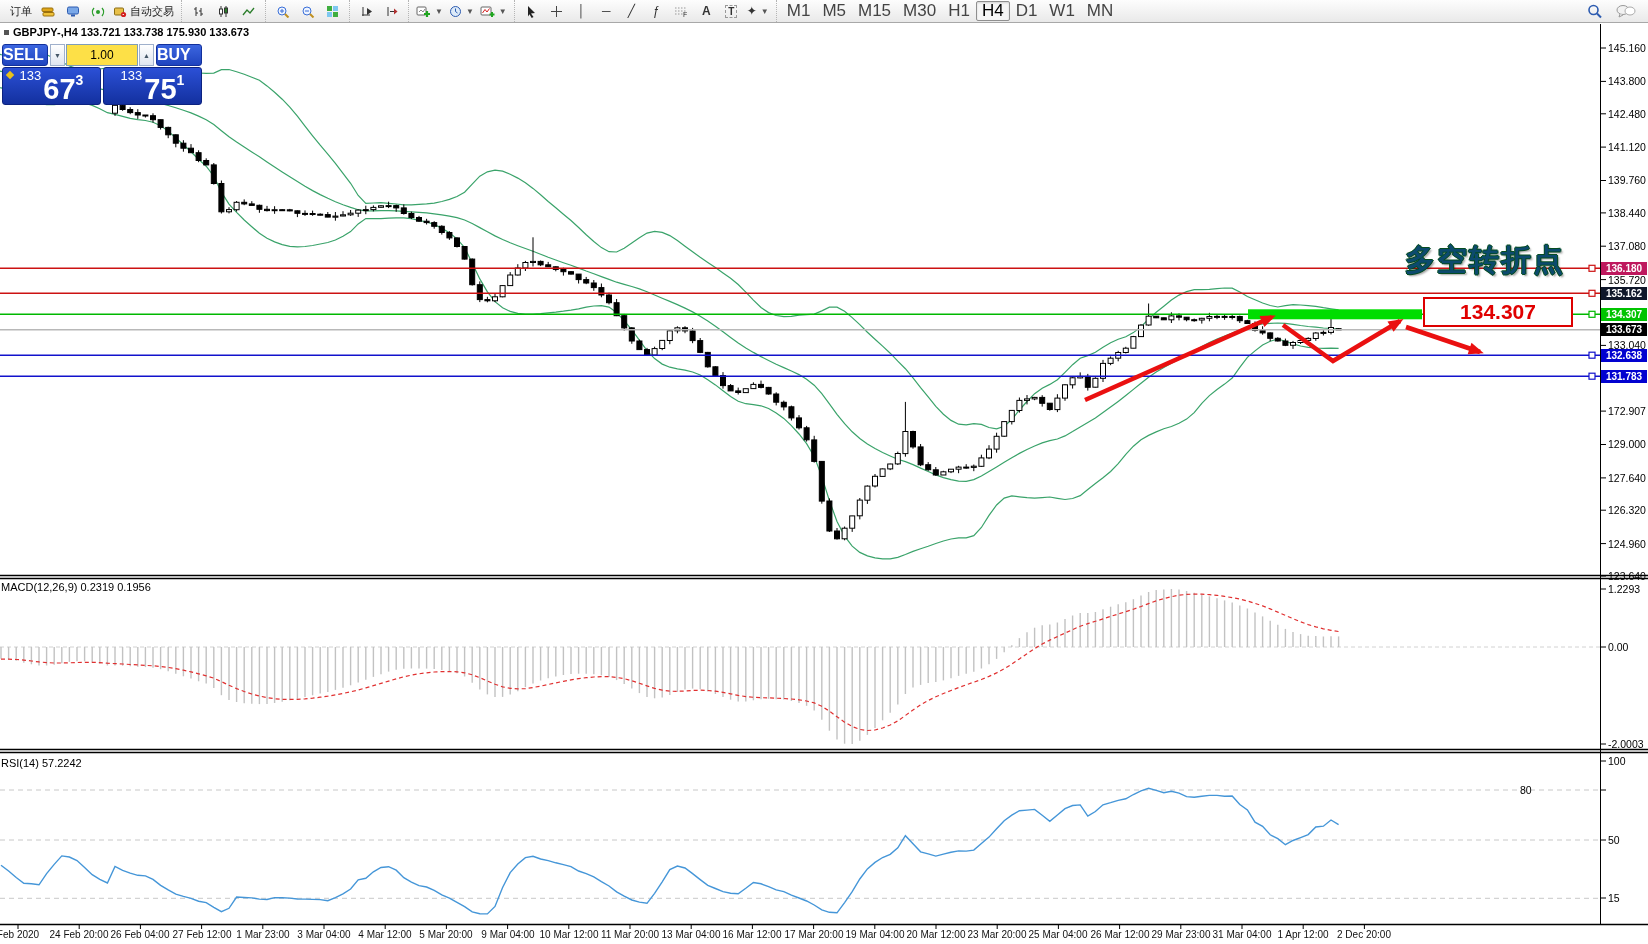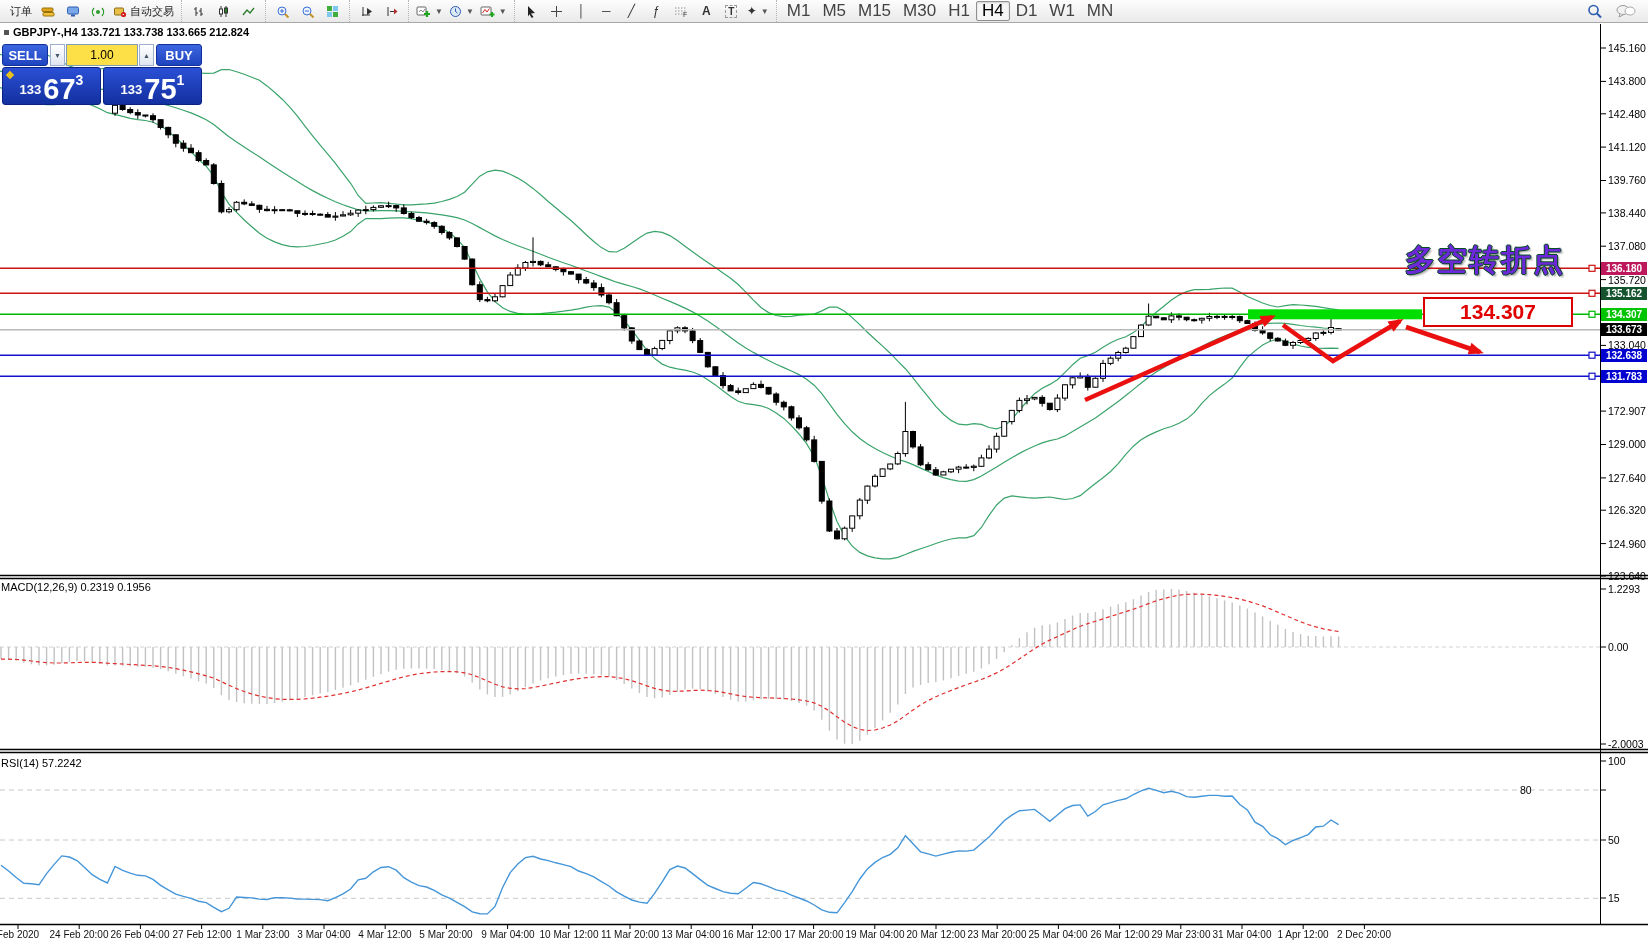--- a/index.html
+++ b/index.html
@@ -21,42 +21,42 @@
   .tb-right{margin-left:auto;display:flex;align-items:center;gap:6px;padding-right:6px}
   .dd{font-size:8px;color:#555;margin-left:1px}
   
   #plot{position:absolute;left:0;top:0;z-index:2}
   .symbol-header{position:absolute;left:4px;top:26px;z-index:20;font-size:11px;font-weight:bold;color:#000;
     display:flex;align-items:center;gap:4px}
   .symbol-header .mini{width:5px;height:5px;background:#555;display:inline-block}
   
   .trade-panel{position:absolute;left:2px;top:44px;width:200px;z-index:22;font-family:"Liberation Sans",sans-serif}
   .tp-row1{display:flex;height:22px;gap:2px}
-  .tp-btn{flex:0 0 44px;display:flex;align-items:center;justify-content:center;color:#fff;font-size:13px;font-weight:bold;
+  .tp-btn{flex:0 0 44px;display:flex;align-items:center;justify-content:flex-start;color:#fff;font-size:16px;font-weight:bold;
     background:linear-gradient(#3c66e0,#1f44bf);border:1px solid #12309c;border-radius:3px}
   .tp-stepper{flex:1;display:flex;gap:1px}
   .tp-arrow{flex:0 0 13px;background:linear-gradient(#fff,#dfe5f0);border:1px solid #9fb0cc;display:flex;align-items:center;justify-content:center;font-size:7px;color:#456}
   .tp-vol{flex:1;background:#fde047;border:1px solid #7f9db9;display:flex;align-items:center;justify-content:center;font-size:12px;color:#000}
   .tp-row2{display:flex;height:38px;gap:2px;margin-top:1px}
   .tp-price{flex:1;position:relative;background:linear-gradient(#2b50d6,#13309f);border:1px solid #0c2280;border-radius:3px;
     color:#fff;display:flex;align-items:flex-end;justify-content:center;padding-bottom:2px}
-  .tp-price .pfx{font-size:13px;font-weight:bold;margin:0 2px 5px 0}
+  .tp-price .pfx{font-size:13px;font-weight:normal;margin:0 2px 19px 0}
   .tp-price .main{font-size:29px;font-weight:bold;line-height:.85}
   .tp-price .sup{font-size:14px;font-weight:bold;align-self:flex-start;margin-top:4px}
   .tp-diamond{position:absolute;left:4px;top:4px;width:6px;height:6px;background:#e7c11b;transform:rotate(45deg)}
   
   .ind-label{position:absolute;z-index:10;font-size:11px;color:#000}
   
   .ax{position:absolute;z-index:8;font-size:10.5px;color:#000;white-space:nowrap}
   .badge{position:absolute;left:1601px;width:46px;height:13px;z-index:9;font-size:10px;font-weight:bold;
     display:flex;align-items:center;justify-content:center;white-space:nowrap}
   .tlabel{position:absolute;z-index:8;font-size:10px;color:#111;white-space:nowrap;transform:translateX(-50%);top:929px}
   
   .turning-point{position:absolute;left:1405px;top:240px;z-index:12;font-size:30px;font-weight:bold;letter-spacing:2px;
-    color:#6d28d9;text-shadow:1px 0 #064d21,-1px 0 #064d21,0 1px #064d21,0 -1px #064d21,2px 2px 2px rgba(0,0,0,.35);white-space:nowrap}
+    color:#0c4a6e;text-shadow:1px 0 #064d21,-1px 0 #064d21,0 1px #064d21,0 -1px #064d21,2px 2px 2px rgba(0,0,0,.35);white-space:nowrap}
   .price-callout{position:absolute;left:1423px;top:297px;width:146px;height:26px;z-index:12;background:#fff;
     border:2px solid #dd0000;color:#e00000;font-size:21px;font-weight:bold;display:flex;align-items:center;justify-content:center}
 </style>
 </head>
 <body>
 
 <div class="toolbar">
   <div class="tb-group first">
     <div class="tb-btn">
       <span>订单</span>
@@ -882,21 +882,21 @@
       <line x1="1119.6" y1="925" x2="1119.6" y2="929"></line>
       <line x1="1180.8" y1="925" x2="1180.8" y2="929"></line>
       <line x1="1242.0" y1="925" x2="1242.0" y2="929"></line>
       <line x1="1303.2" y1="925" x2="1303.2" y2="929"></line>
       <line x1="1364.4" y1="925" x2="1364.4" y2="929"></line>
     </g>
   </svg>
 
 <div class="symbol-header">
   <span class="mini"></span>
-  <span>GBPJPY-,H4  133.721 133.738 133.665 212.824</span>
+  <span>GBPJPY-,H4  133.721 133.738 175.930 133.673</span>
 </div>
 
 <div class="trade-panel">
   <div class="tp-row1">
     <div class="tp-btn">
         <span>SELL</span>
       </div>
     <div class="tp-stepper">
       <div class="tp-arrow">
           <span>▼</span>
@@ -945,21 +945,21 @@
     <div class="ax" style="left:1608px;top:240px">137.080</div>
     <div class="ax" style="left:1608px;top:274px">135.720</div>
     <div class="ax" style="left:1608px;top:339px">133.040</div>
     <div class="ax" style="left:1608px;top:405px">172.907</div>
     <div class="ax" style="left:1608px;top:438px">129.000</div>
     <div class="ax" style="left:1608px;top:472px">127.640</div>
     <div class="ax" style="left:1608px;top:504px">126.320</div>
     <div class="ax" style="left:1608px;top:538px">124.960</div>
     <div class="ax" style="left:1608px;top:570px">123.640</div>
     <div class="badge" style="top:262px;background:#be185d;color:#ffffff">136.180</div>
-    <div class="badge" style="top:287px;background:#14532d;color:#ffffff">135.162</div>
+    <div class="badge" style="top:287px;background:#0f172a;color:#ffffff">135.162</div>
     <div class="badge" style="top:308px;background:#00c400;color:#ffffff">134.307</div>
     <div class="badge" style="top:323px;background:#000000;color:#ffffff">133.673</div>
     <div class="badge" style="top:349px;background:#0202d0;color:#ffffff">132.638</div>
     <div class="badge" style="top:370px;background:#0202d0;color:#ffffff">131.783</div>
     <div class="ax" style="left:1608px;top:583px">1.2293</div>
     <div class="ax" style="left:1608px;top:641px">0.00</div>
     <div class="ax" style="left:1608px;top:738px">-2.0003</div>
     <div class="ax" style="left:1608px;top:755px">100</div>
     <div class="ax" style="left:1520px;top:784px">80</div>
     <div class="ax" style="left:1608px;top:834px">50</div>

